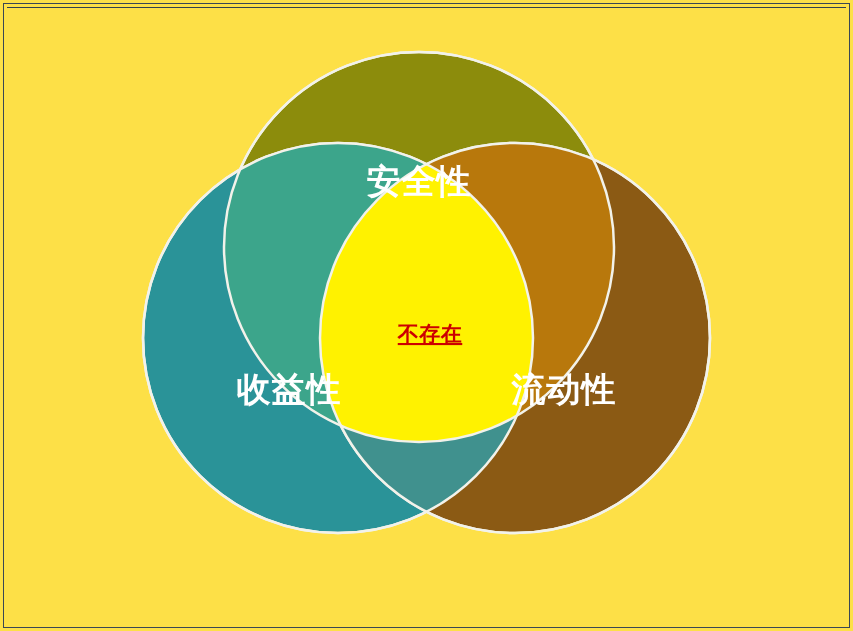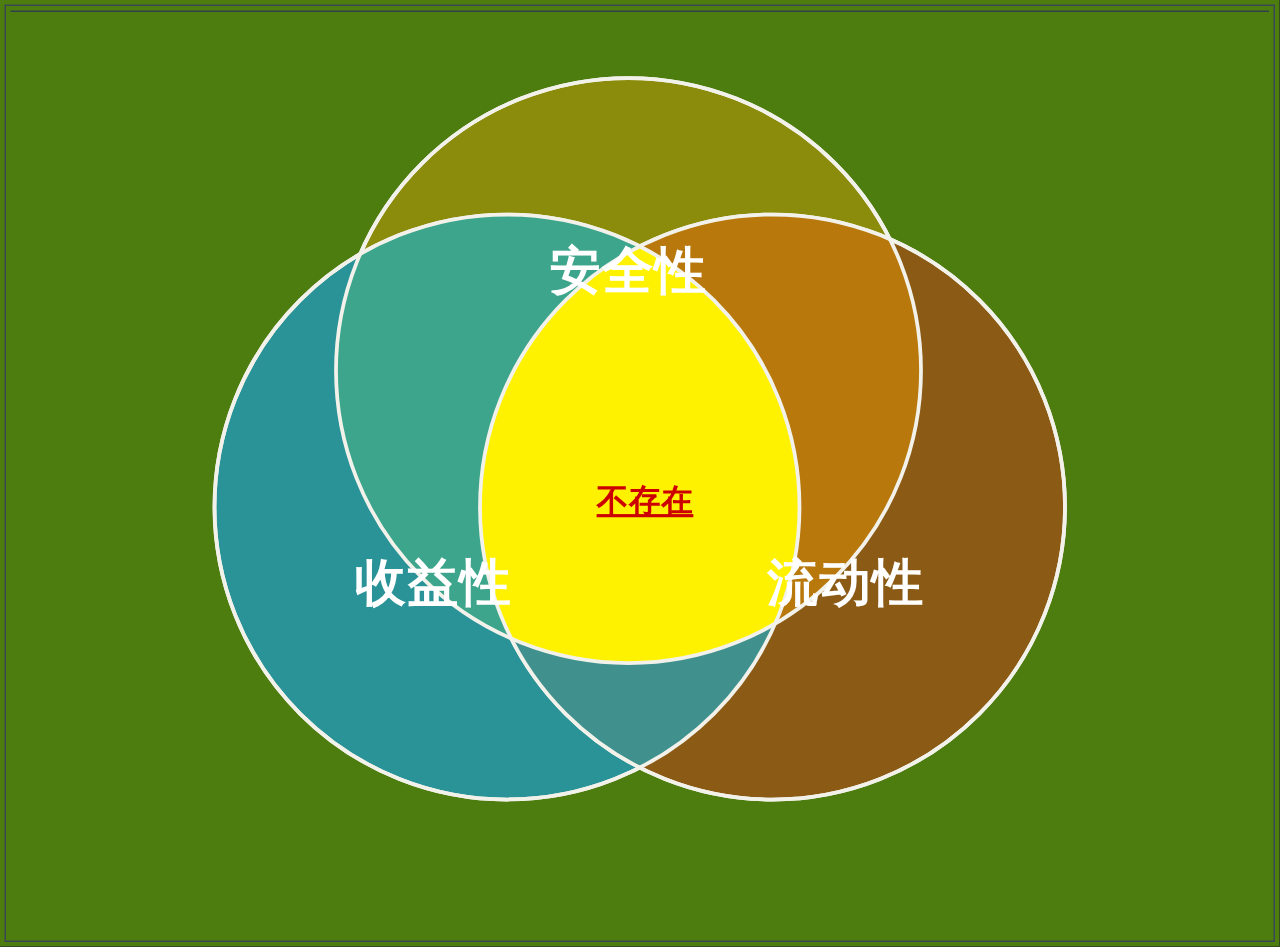--- a/index.html
+++ b/index.html
@@ -66,21 +66,21 @@
     font-family: "DejaVu Sans", "Liberation Sans", sans-serif;
     letter-spacing: 0.5px;
     dominant-baseline: middle;
     text-anchor: middle;
     text-decoration: underline;
   }
 </style>
 </head>
 <body>
 
-<div id="slide" style="background: #4d7c0f;">
+<div id="slide" style="background: #fde047;">
 
   <div id="frame-border" style="border-color: rgb(58, 71, 84);"></div>
   <div id="frame-border-inner"></div>
 
   <svg id="venn-svg" viewBox="0 0 853 631" xmlns="http://www.w3.org/2000/svg">
 
     <defs>
 
       <clipPath id="clip-top">
         <circle id="cp-top" cx="419" cy="247" r="195"></circle>

